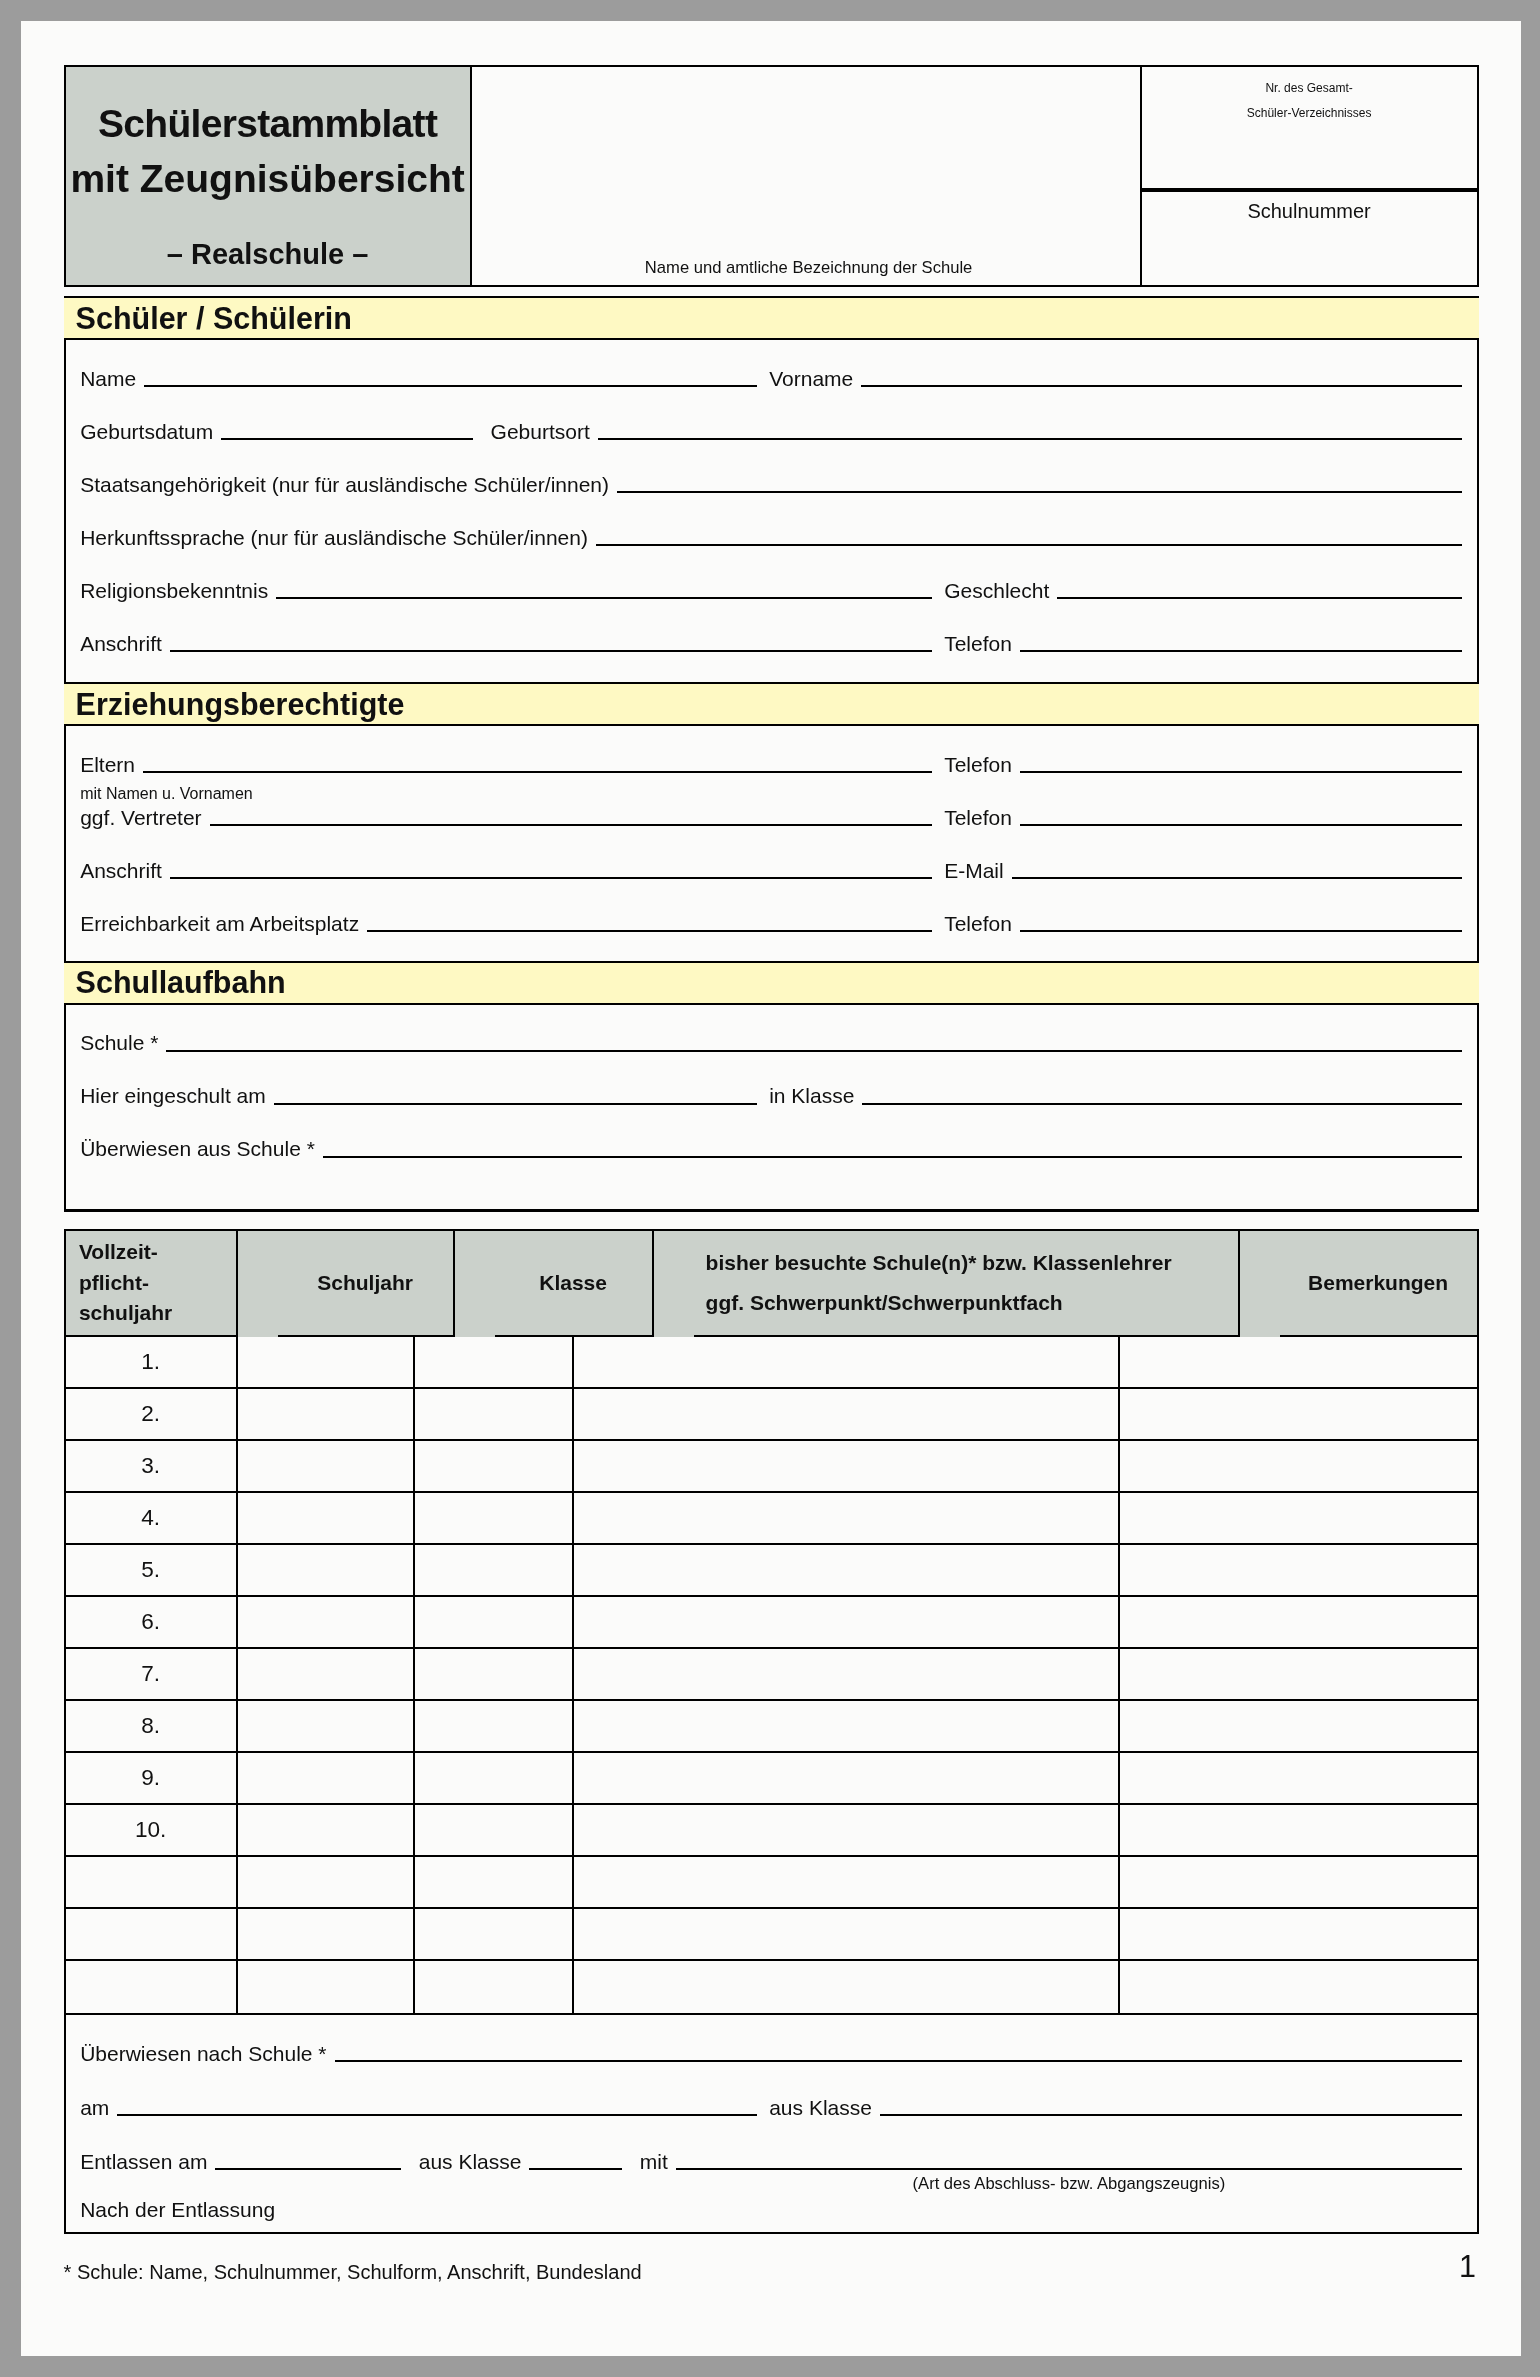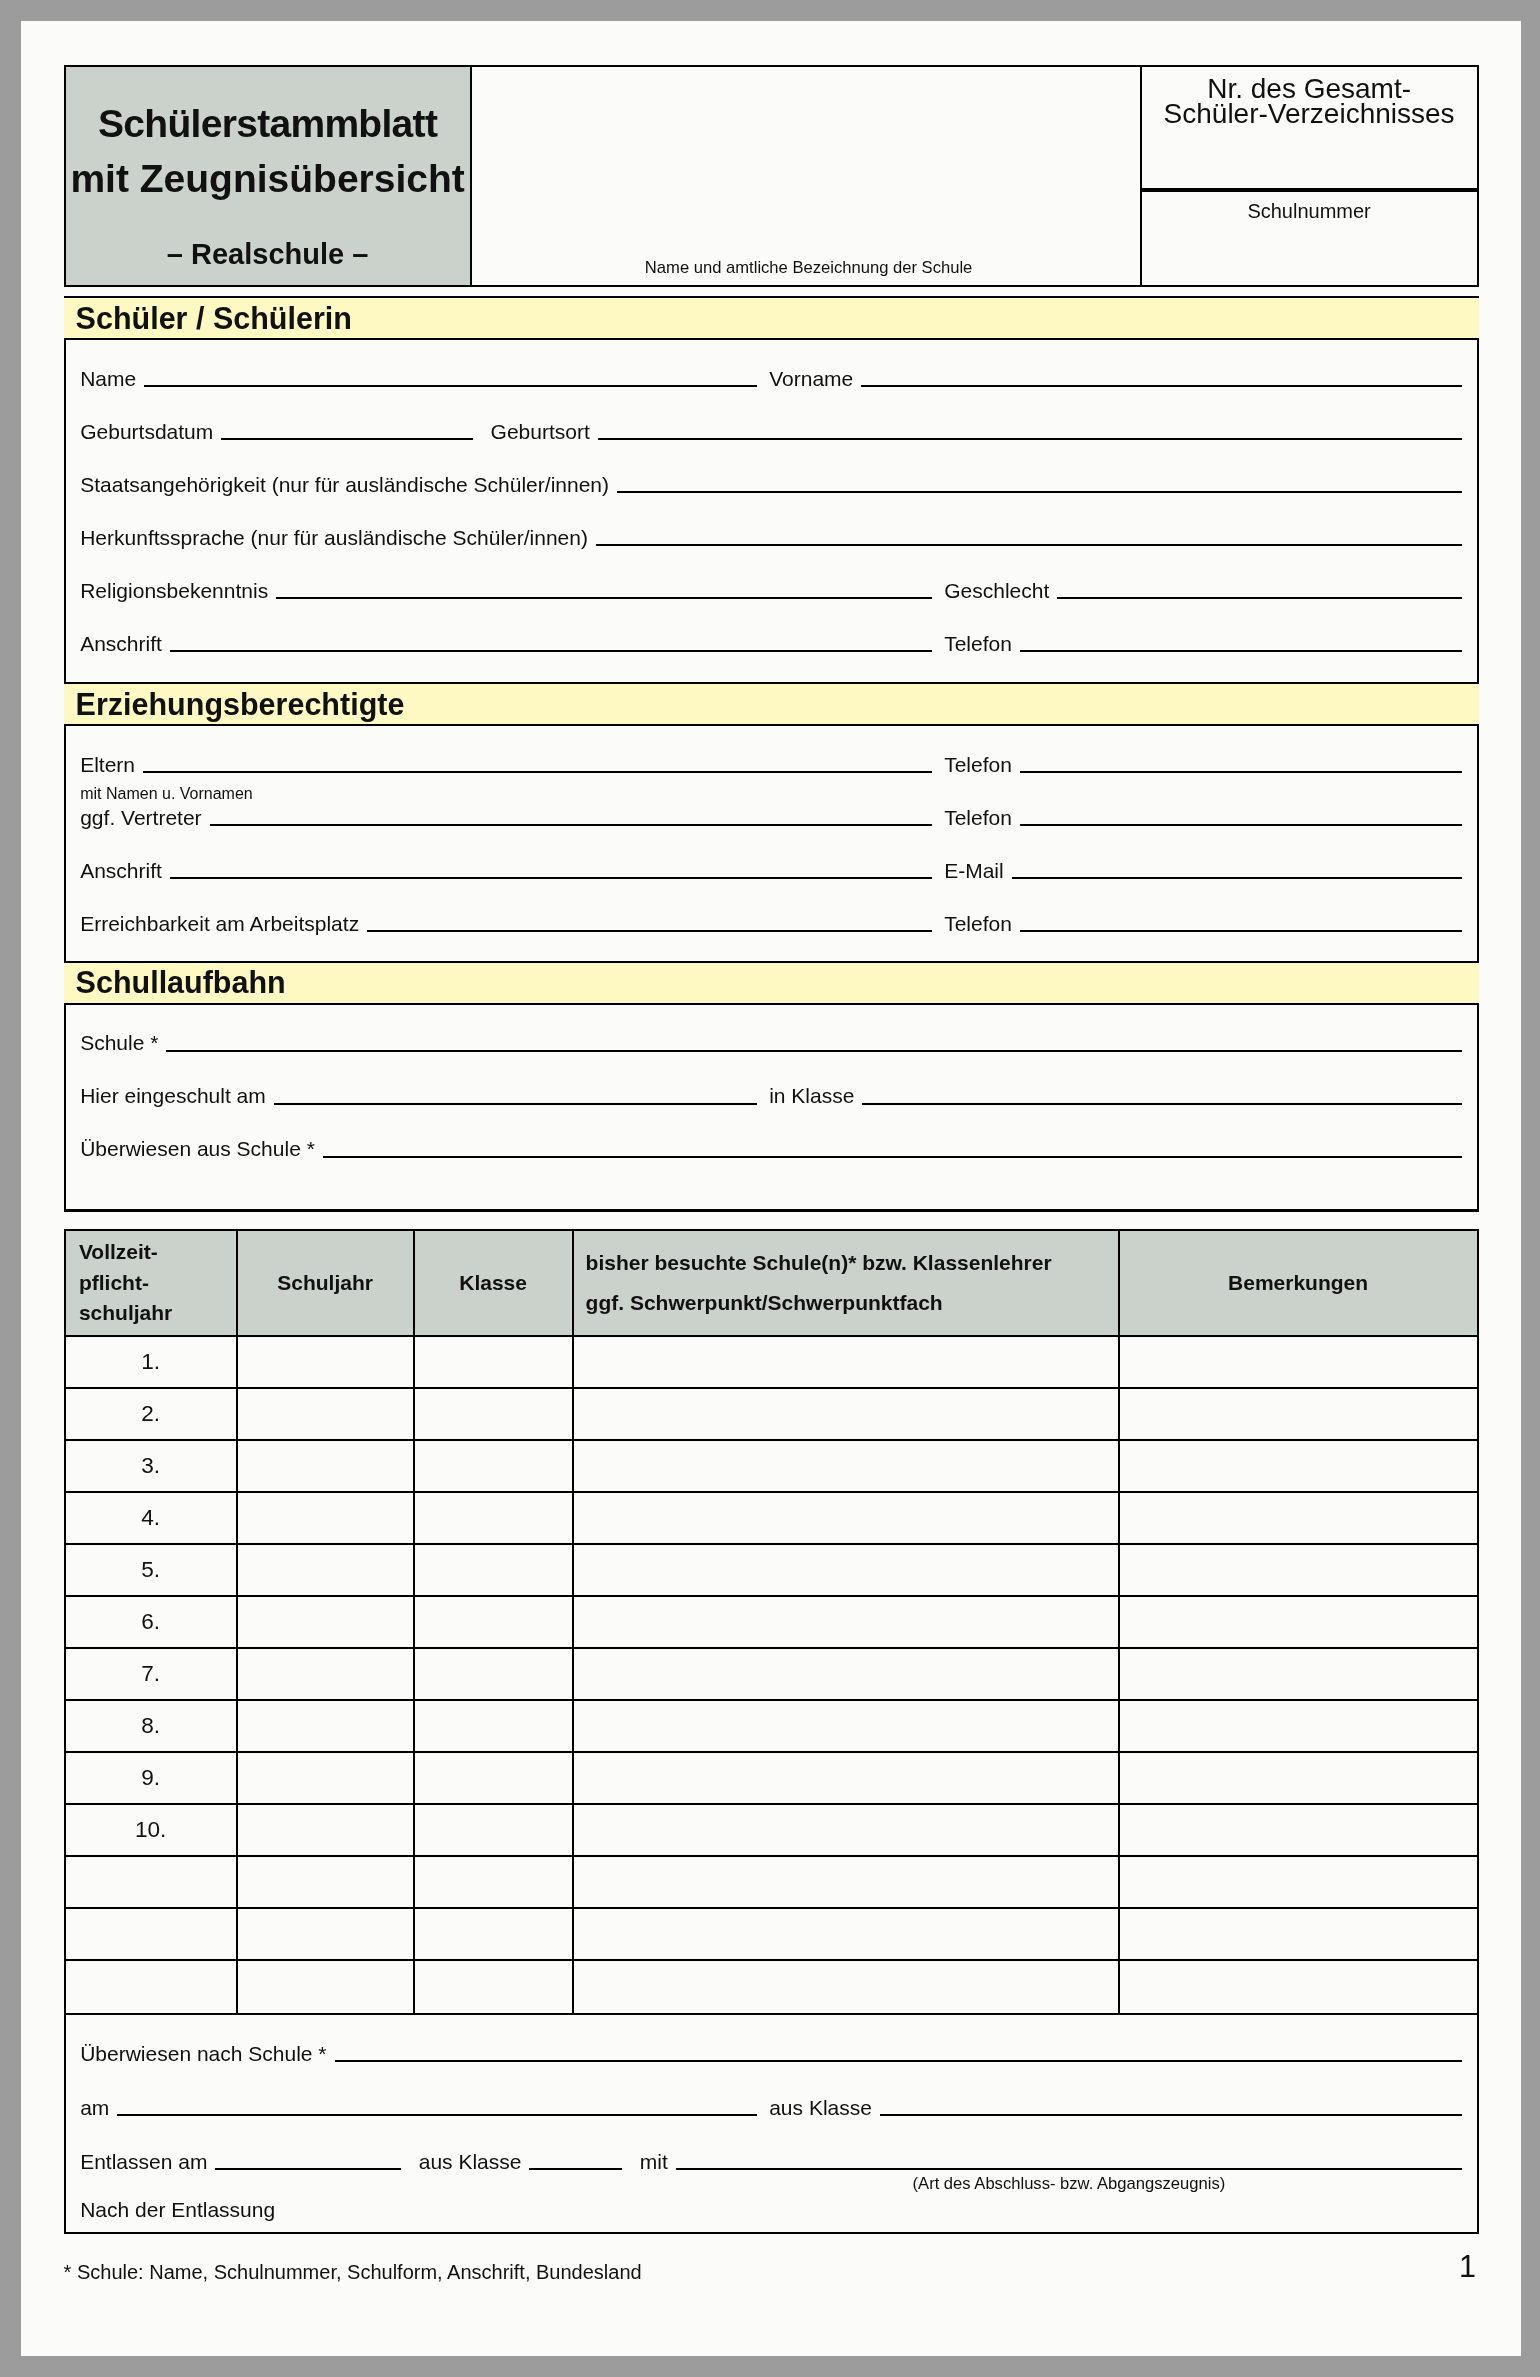--- a/index.html
+++ b/index.html
@@ -46,21 +46,21 @@
   .right-col {
     width:339px; box-sizing:border-box;
     border:2.7px solid #000;
     display:flex; flex-direction:column;
     background:#fbfbfa;
   }
   .right-top {
     height:125px; box-sizing:border-box;
     border-bottom:4px solid #000;
     text-align:center; padding-top:9.3px;
-    font-size:28px; line-height:25px;
+    font-size:12px; line-height:25px;
     white-space:pre-line;
   }
   .right-bottom { flex:1; text-align:center; padding-top:8px; font-size:20px; }
 
   .gapA { height:9.3px; }
   .gapB { height:17.3px; }
 
   
   .bar {
     height:44px; box-sizing:border-box;
@@ -106,20 +106,21 @@
     font-size:16px; line-height:16px; white-space:nowrap;
   }
 
   
   .tbl { border:2.7px solid #000; box-sizing:border-box; }
   .tbl-header {
     display:grid;
     grid-template-columns:172px 177px 159px 546px 1fr;
     height:106px; box-sizing:border-box;
     background:#cbd1cb;
+    gap:40px;
   }
   .th {
     box-sizing:border-box;
     border-right:2px solid #000; border-bottom:2.7px solid #000;
     display:flex; align-items:center; justify-content:center;
     font-size:21px; font-weight:bold;
     text-align:center;
     white-space:pre-line;
   }
   .th.left { justify-content:flex-start; text-align:left; padding-left:13.3px; line-height:30.5px; }

